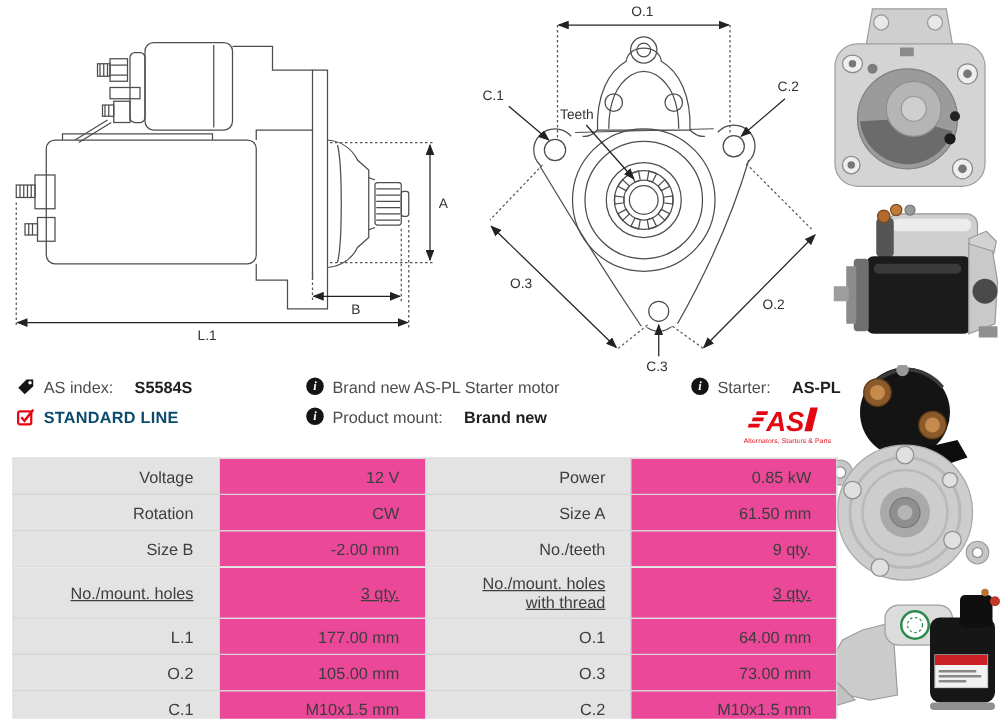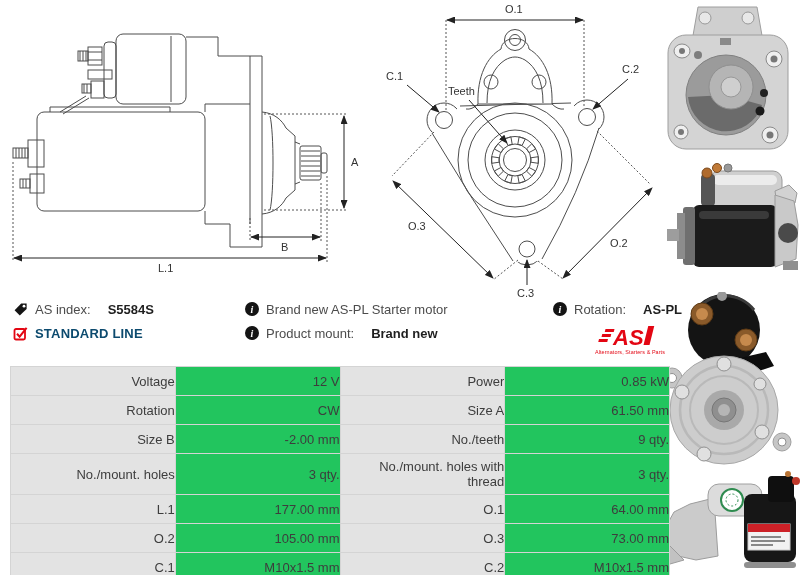--- a/index.html
+++ b/index.html
@@ -23,26 +23,26 @@
     font-size:10px;font-weight:700;align-items:center;justify-content:center;flex:0 0 auto;
     font-family:"Liberation Serif",serif;font-style:italic;
   }
   .icon-wrap{display:inline-flex;width:16px;height:16px;align-items:center;justify-content:center;flex:0 0 auto;}
   
   table.specs{
     position:absolute;left:10px;top:366px;width:660px;border-collapse:collapse;
     font-size:13px;color:#3d3d3d;table-layout:fixed;
   }
   table.specs td{
-    border:1px solid #d4d4d4;padding:2px 0;text-align:right;height:24px;width:25%;
+    border:1px solid #d4d4d4;padding:2px 20px;text-align:right;height:24px;width:25%;
     overflow:hidden;
   }
   table.specs td.lbl{background:#e3e3e3;}
-  table.specs td.val{background:#22c55e;}
-  table.specs tr.tall td{height:36px;}
+  table.specs td.val{background:#ec4899;}
+  table.specs tr.tall td{height:36px;text-decoration:underline;}
   
   .photo{position:absolute;background:#fff;}
 </style>
 </head>
 <body>
 
 <svg class="abs" style="left:0;top:0" width="370" height="298" viewBox="0 0 370 298">
   <defs>
     <marker id="arr" markerWidth="9" markerHeight="7" refX="8" refY="3.5" orient="auto">
       <path d="M0,0 L9,3.5 L0,7 Z" fill="#222"></path>
@@ -308,21 +308,21 @@
     <div class="info-row">
       <span class="circle-i">i</span>
       <span class="txt">Product mount:</span>
       <b>Brand new</b>
     </div>
   </div>
 
   <div class="info-col" style="left:553px">
     <div class="info-row">
       <span class="circle-i">i</span>
-      <span class="txt">Rotation:</span>
+      <span class="txt">Starter:</span>
       <b>AS-PL</b>
     </div>
     <div style="margin-left:40px;margin-top:-2px">
       <svg width="75" height="34" viewBox="0 0 75 34">
         <g transform="skewX(-14)">
           <rect x="14" y="6" width="9" height="3" fill="#e30613"></rect>
           <rect x="12" y="11" width="9" height="3" fill="#e30613"></rect>
           <rect x="10" y="16" width="9" height="3" fill="#e30613"></rect>
           <rect x="56" y="3" width="6" height="19" fill="#e30613"></rect>
         </g>

